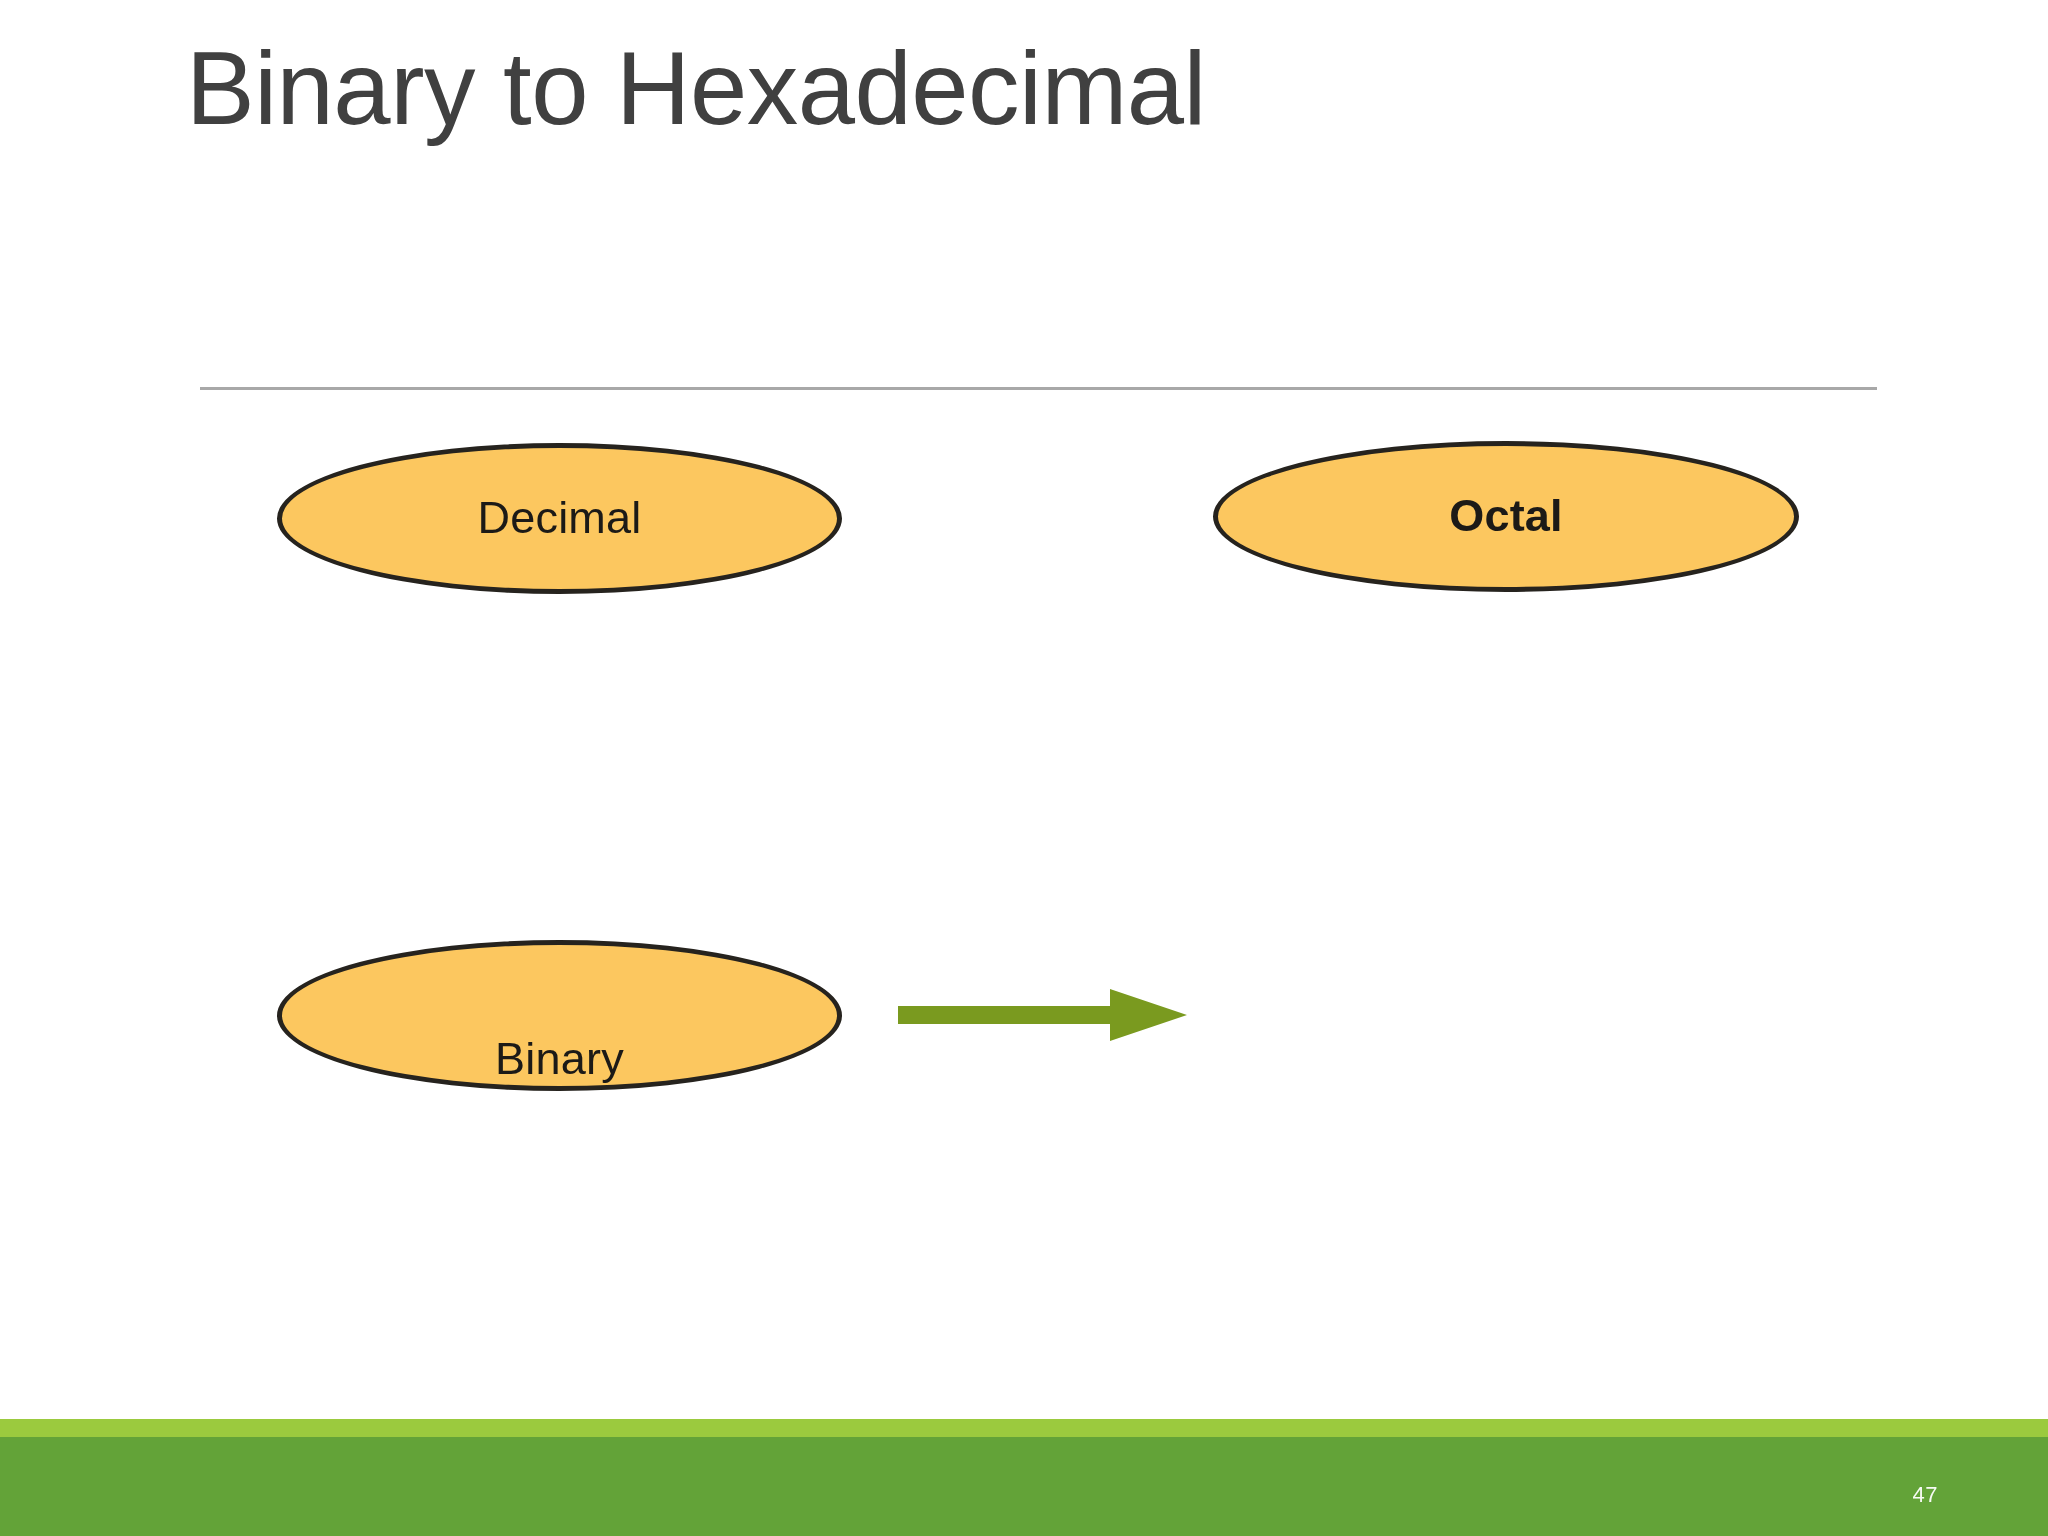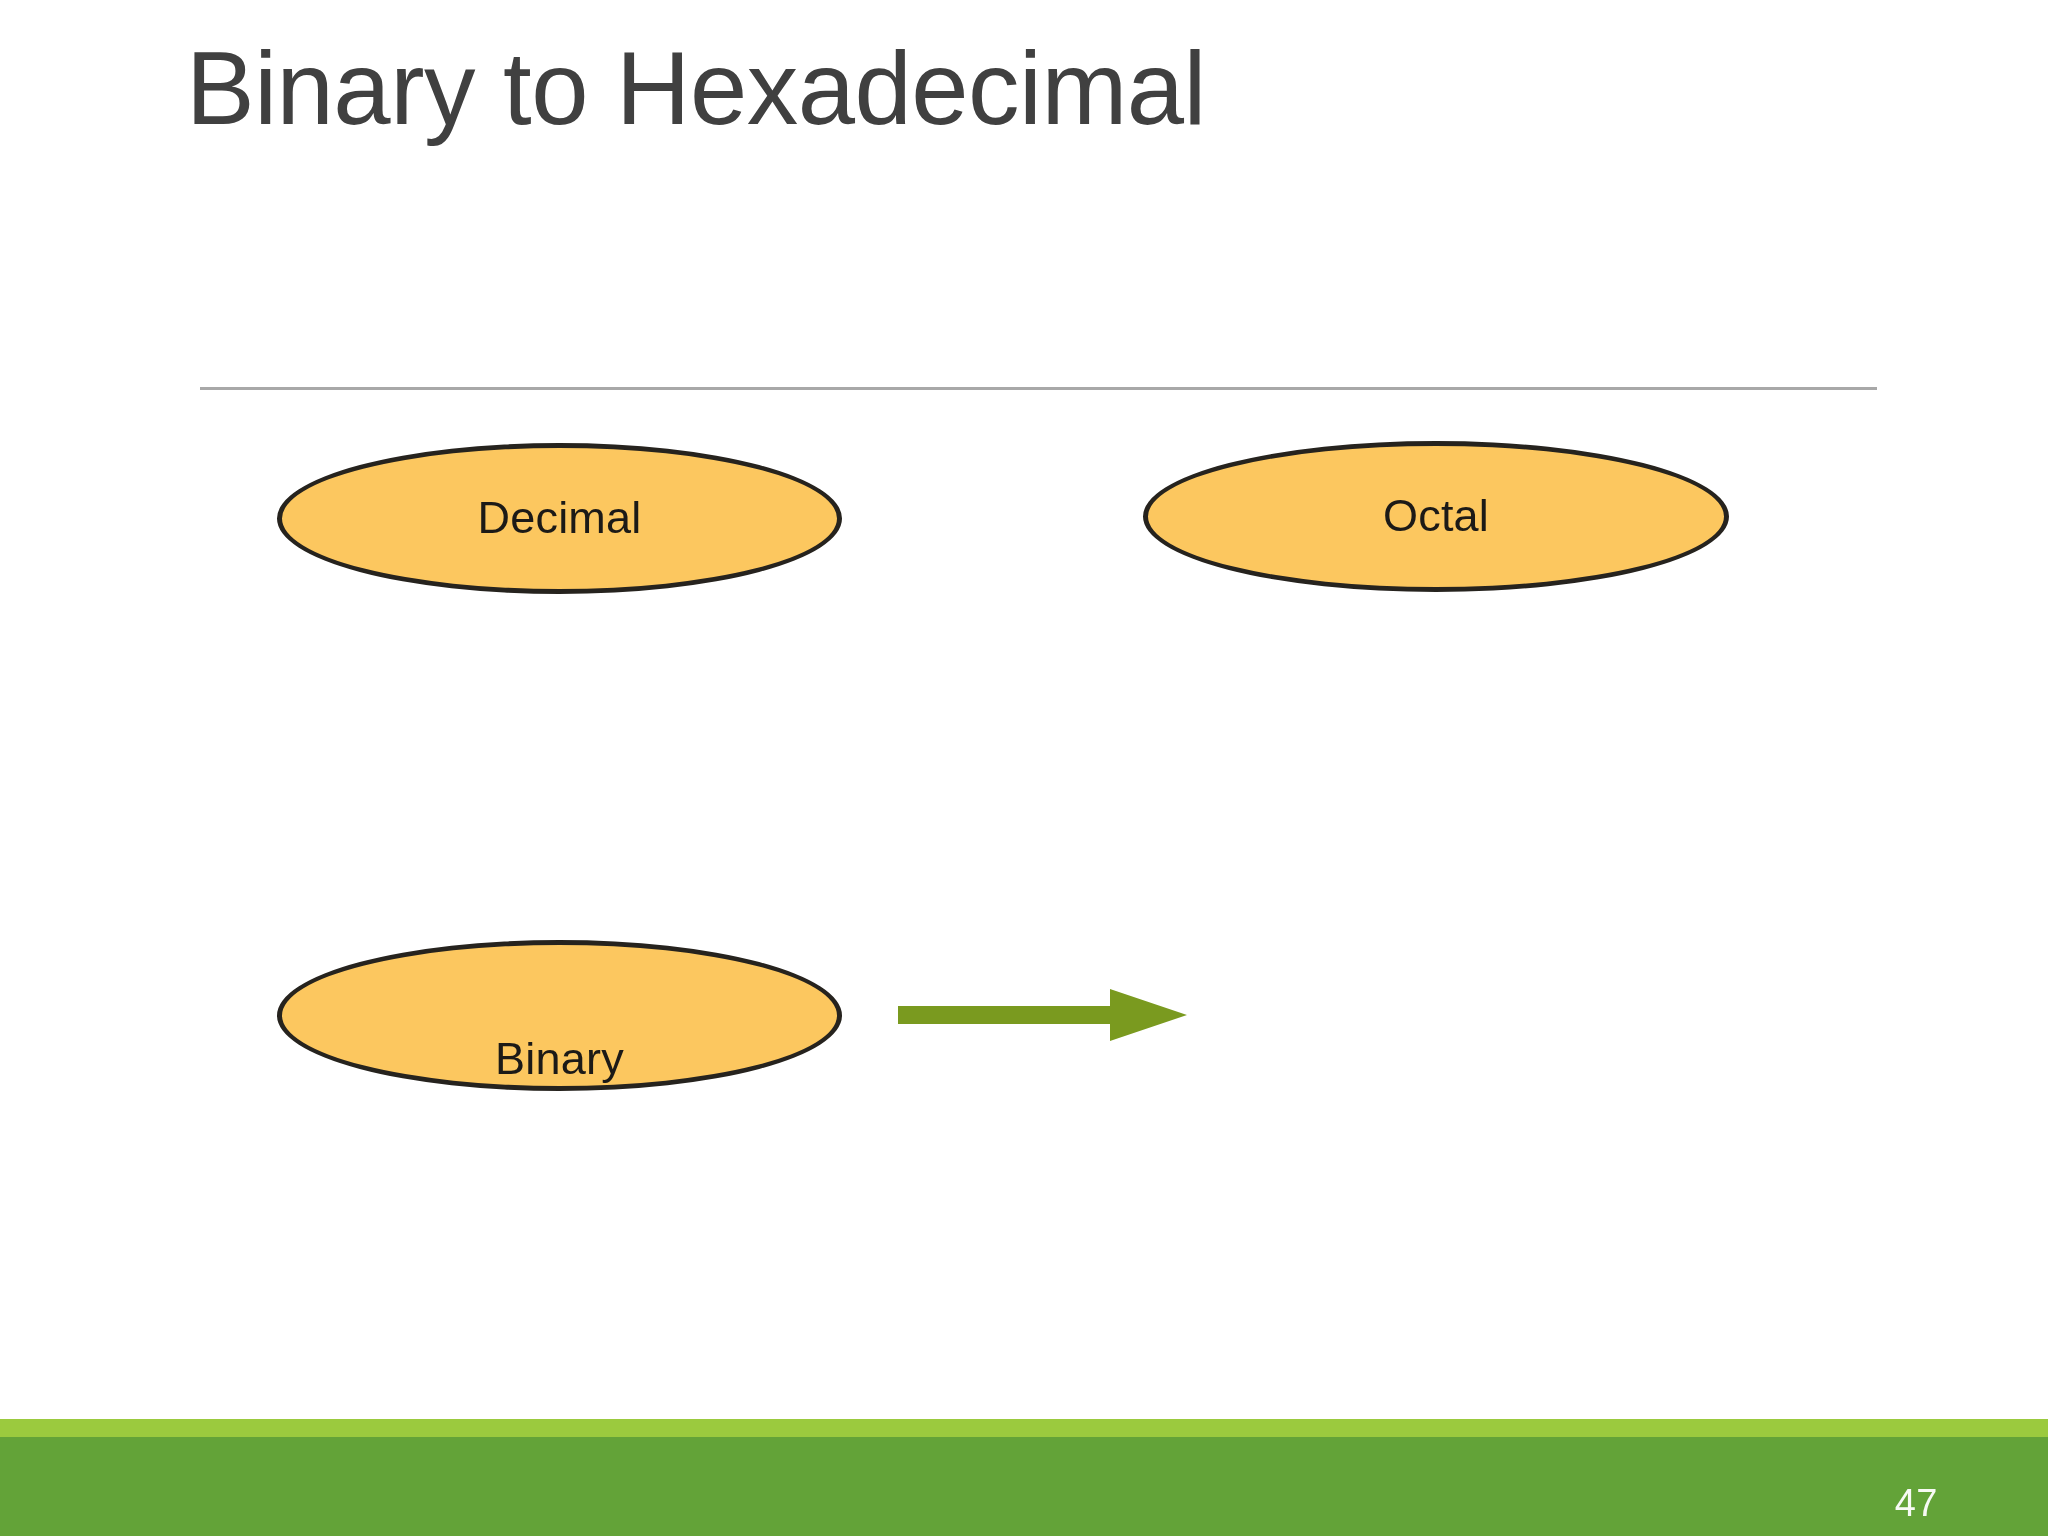--- a/index.html
+++ b/index.html
@@ -64,21 +64,21 @@
     letter-spacing: 0.2px;
   }
 
   .node-label {
     position: relative;
     top: -1px;
     pointer-events: none;
   }
 
   #node-decimal      { left: 277px; top: 443px;  width: 565px; height: 151px; }
-  #node-octal        { left: 1143px; top: 441px; width: 586px; height: 151px; }
+  #node-octal        { left: 1213px; top: 441px; width: 586px; height: 151px; font-weight: bold; }
   #node-binary       { left: 277px; top: 940px;  width: 565px; height: 151px; align-items: flex-end; }
   #node-hexadecimal  { left: 1197px; top: 940px; width: 586px; height: 151px; }
 
   
   #arrow-binary-to-hex {
     position: absolute;
     left: 898px;
     top: 985px;
     width: 290px;
     height: 60px;
@@ -99,21 +99,21 @@
     left: 0;
     top: 1437px;
     width: 2048px;
     height: 99px;
     background: #63a338;
   }
   #page-number {
     position: absolute;
     right: 110px;
     top: 1482px;
-    font-size: 38px;
+    font-size: 22px;
     color: #ffffff;
     opacity: 0.95;
     letter-spacing: 0.5px;
   }
 </style>
 </head>
 <body>
 
 <div id="slide">
 

